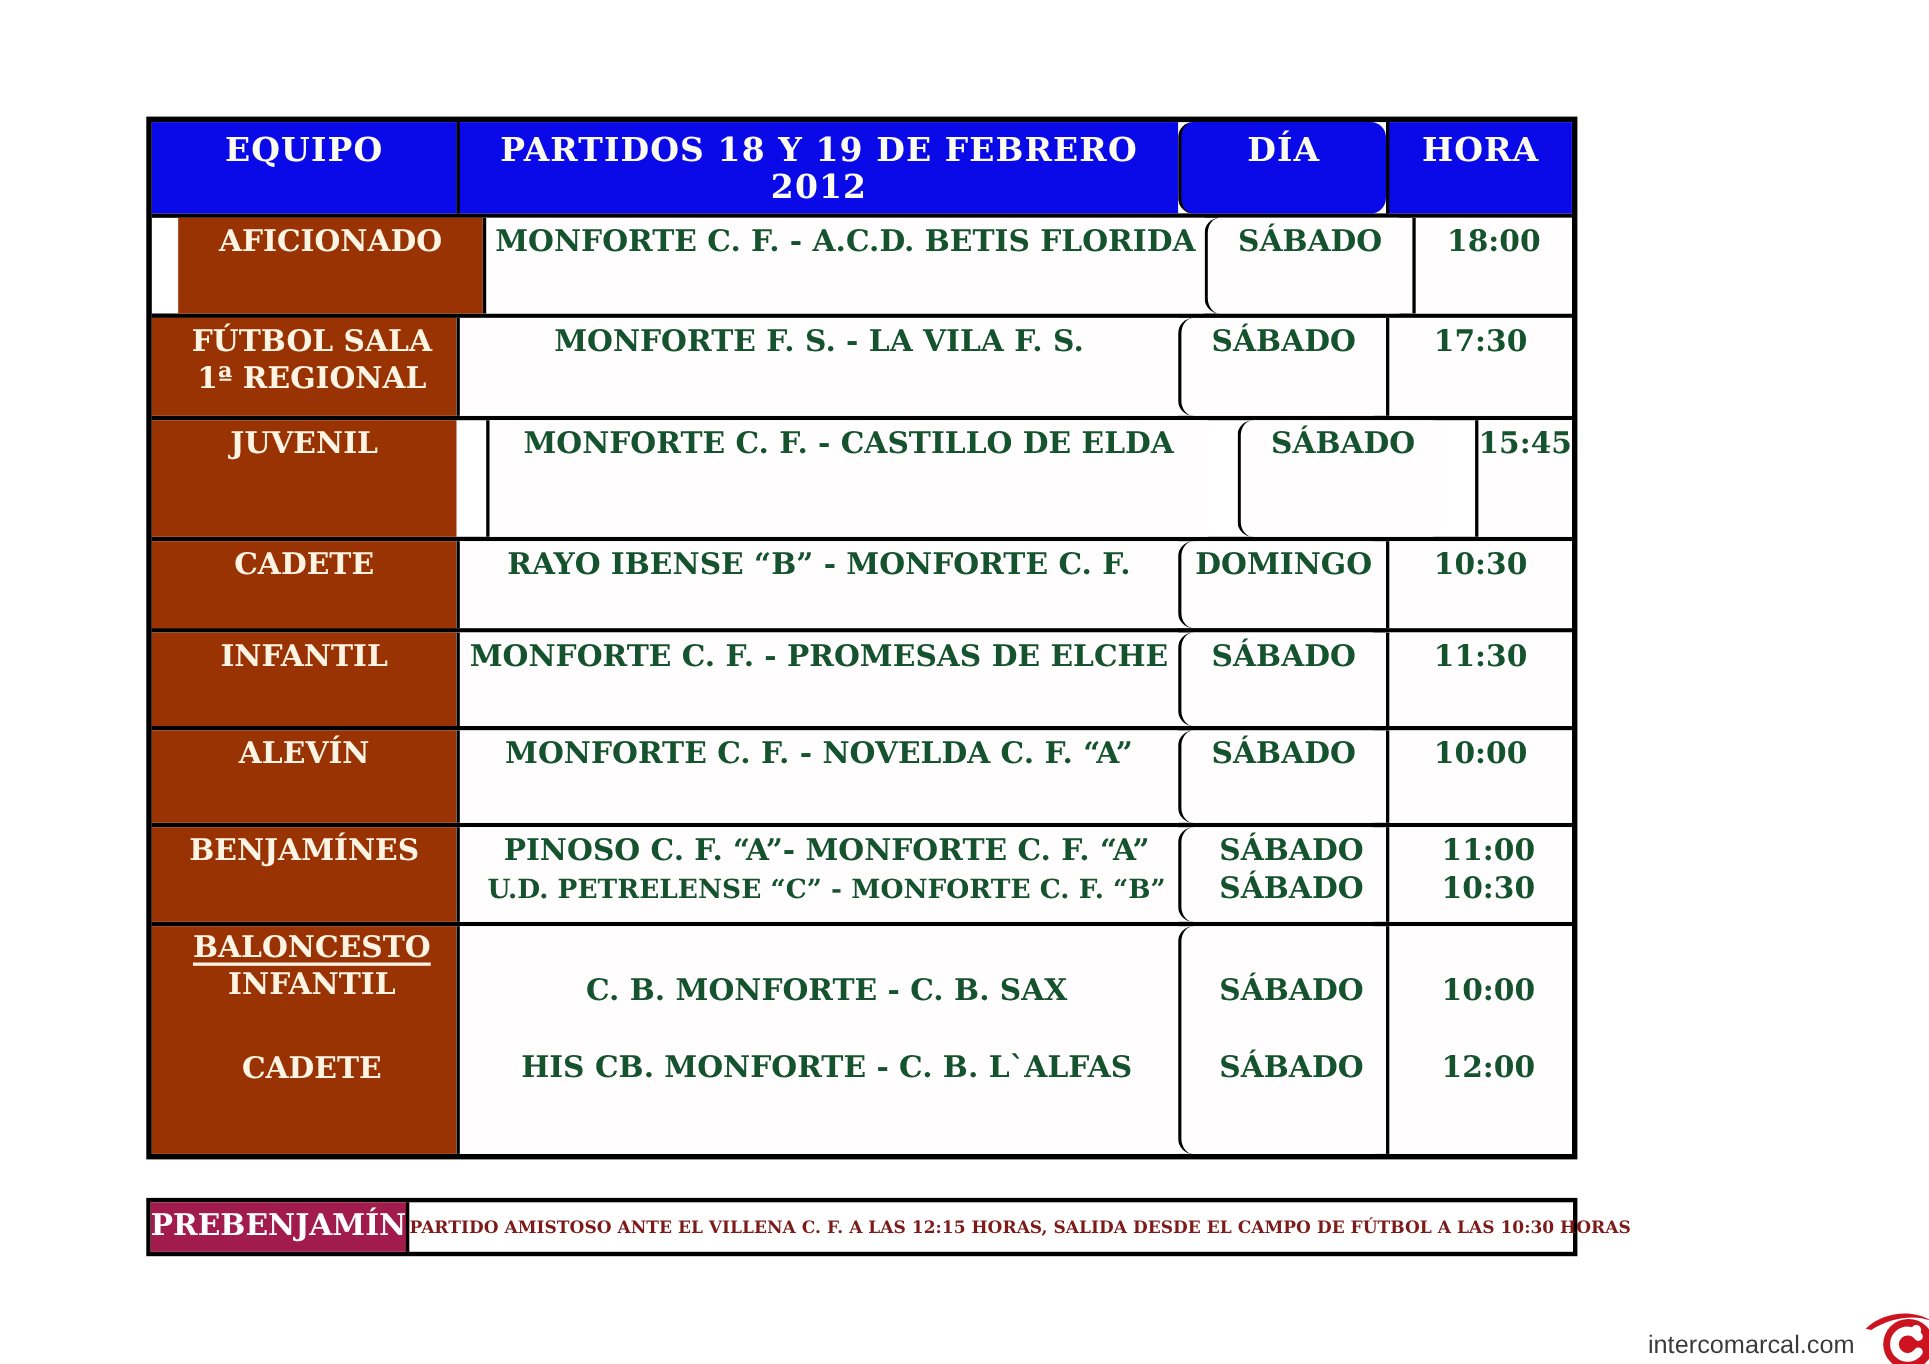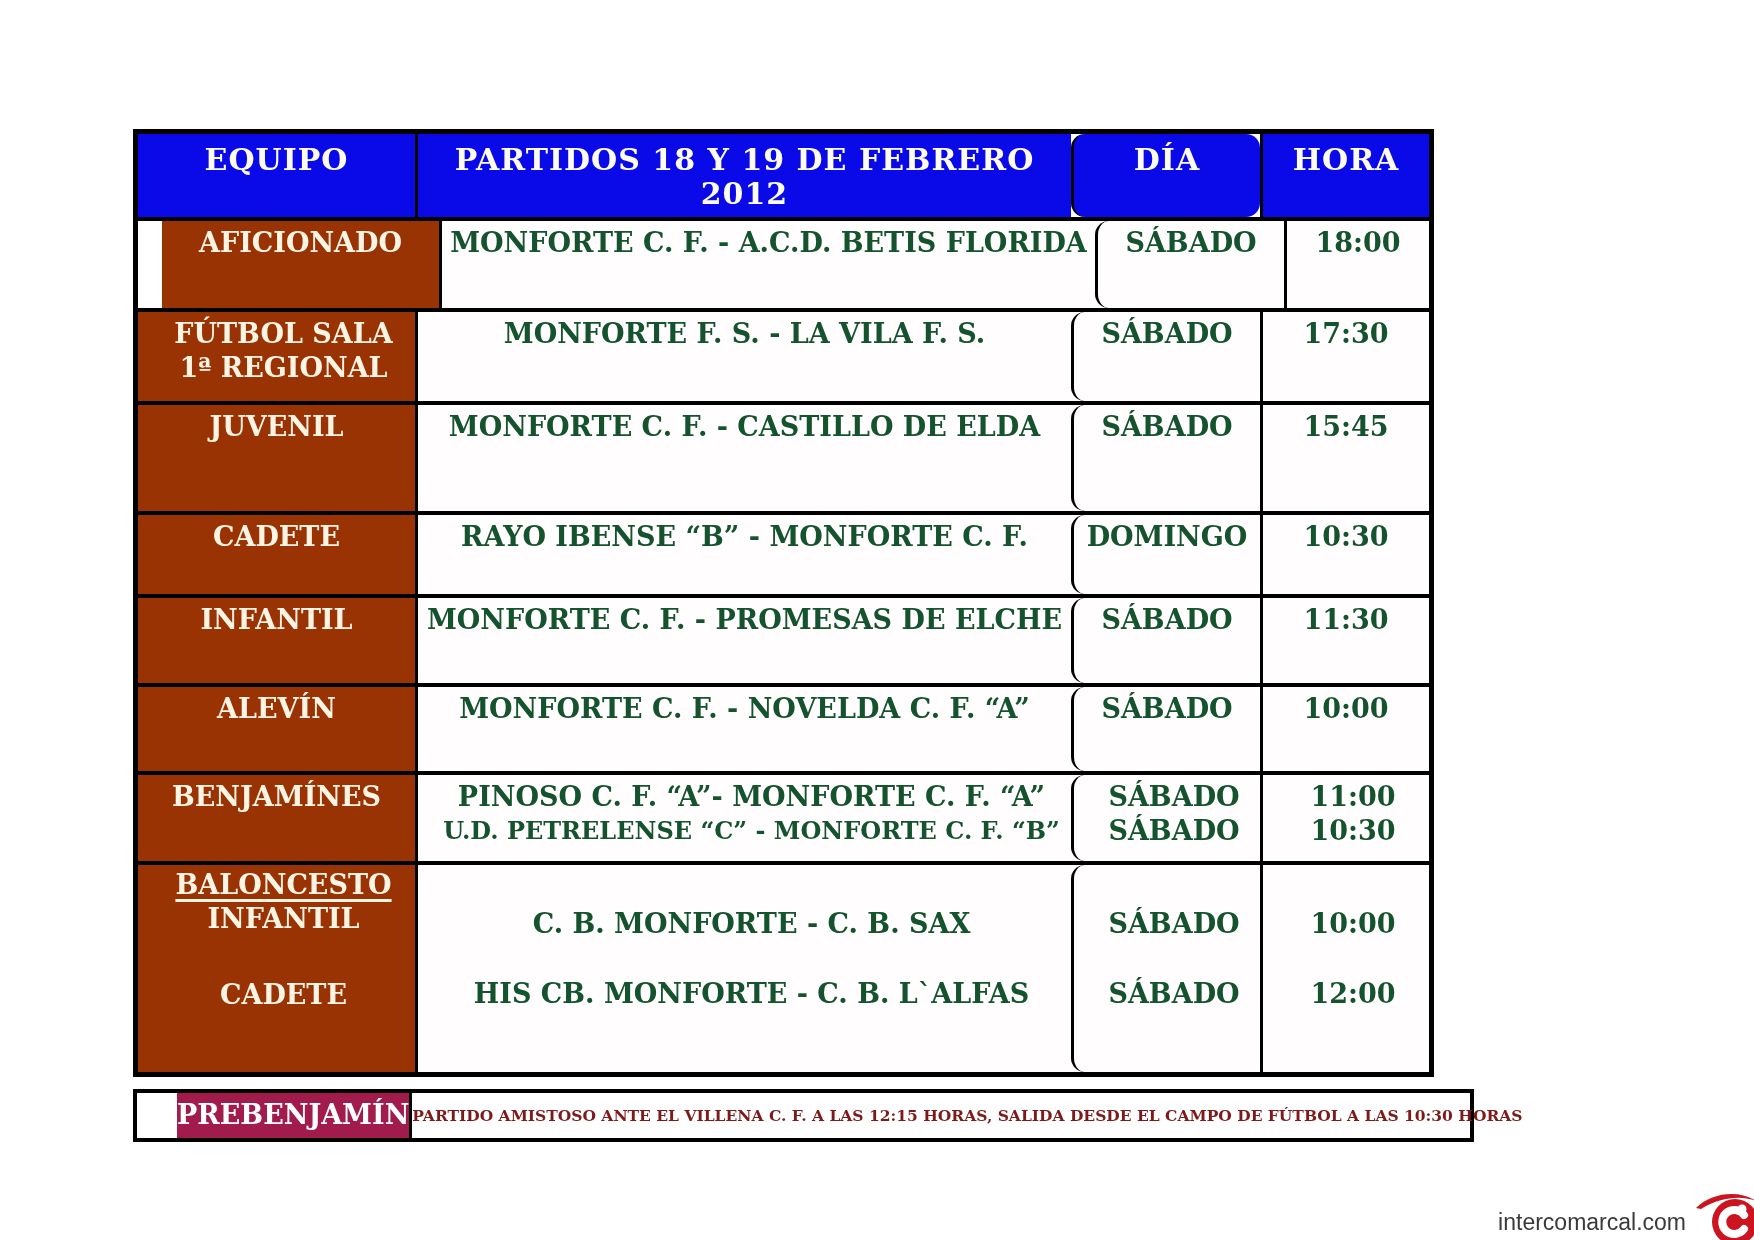--- a/index.html
+++ b/index.html
@@ -1,50 +1,50 @@
 <!DOCTYPE html>
 <html><head>
 <meta charset="utf-8">
 <style>
   html,body{margin:0;padding:0;}
   body{
     width:1754px;height:1240px;position:relative;background:#ffffff;overflow:hidden;
     font-family:"DejaVu Serif","Liberation Serif",serif;font-weight:bold;
   }
   .sched{
-    position:absolute;left:133px;top:129px;width:1291px;
+    position:absolute;left:133px;top:106px;width:1291px;
     border:5px solid #000;background:#fff;
   }
   .row{display:flex;}
   .row + .row{border-top:4px solid #000;}
   .cell{box-sizing:border-box;text-align:center;overflow:hidden;}
   .c-team{width:277px;}
   .c-match{width:656px;border-left:3px solid #000;}
   .c-day{width:189px;border-left:3px solid #000;border-radius:14px;}
   .c-time{flex:1;border-left:3px solid #000;}
   
   .hdr .cell{background:#0a0ae8;color:#fbfbef;font-size:30px;padding-top:9px;letter-spacing:1px;}
   .hh{height:83px;}
   
   .c-team{background:#993303;color:#fdf4e4;font-size:27px;line-height:34px;padding-top:5px;}
   .c-match,.c-day,.c-time{background:#fffdfd;color:#14532d;padding-top:5px;font-size:27px;line-height:34px;}
-  .h1{height:87px;padding-left:24px;}.h2{height:89px;}.h3{height:106px;}.h4{height:79px;}
+  .h1{height:87px;padding-left:24px;}.h2{height:89px;}.h3{height:106px;gap:27px;}.h4{height:79px;}
   .h5{height:85px;}.h6{height:84px;}.h7{height:86px;}.h8{height:207px;}
   .line{display:block;padding-left:14px;}
   .sub{font-size:24px;}
   .u{text-decoration:underline;text-decoration-thickness:3px;text-underline-offset:5px;}
   
   .h8 .c-team{padding-top:3px;}
   .h8 .gap-team{margin-top:42px;}
   .h8 .c-match,.h8 .c-day,.h8 .c-time{padding-top:42px;}
   .h8 .gap-entry{margin-top:36px;}
   
   .preben{
     position:absolute;left:133px;top:1089px;width:1293px;height:45px;
-    border:4px solid #000;display:flex;background:#fff;padding-left:40px;
+    border:4px solid #000;display:flex;background:#fff;
   }
   .preben-cell{
     box-sizing:border-box;width:278px;background:#a11c4c;color:#fff;
     font-size:27px;text-align:center;line-height:44px;border-right:3px solid #000;
   }
   .preben-note{
     flex:1;display:flex;align-items:center;justify-content:center;
     color:#7d1a1a;font-size:15.5px;white-space:nowrap;letter-spacing:0px;
   }
   

